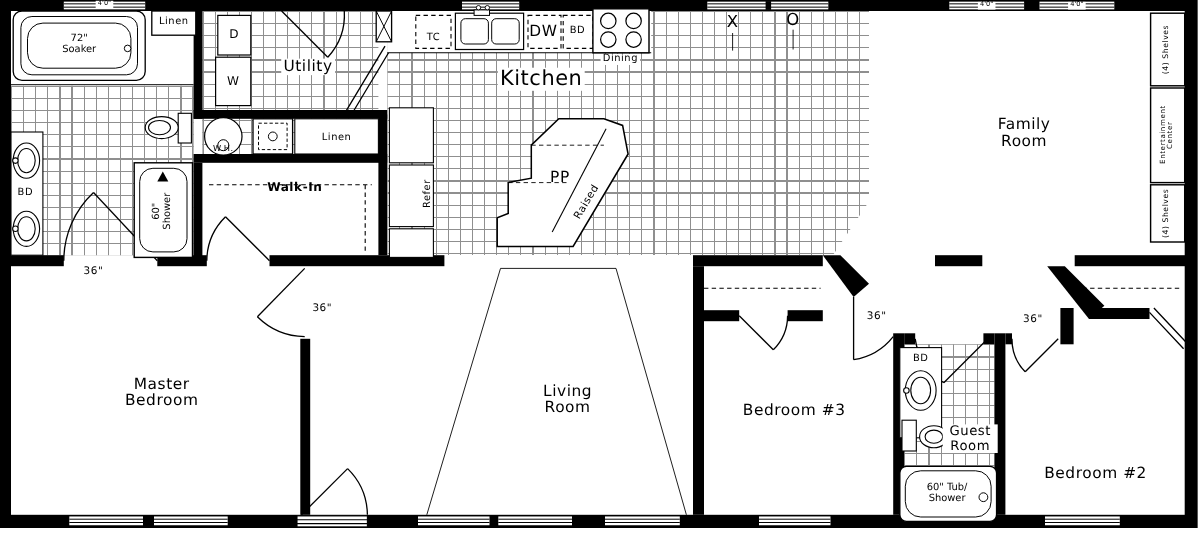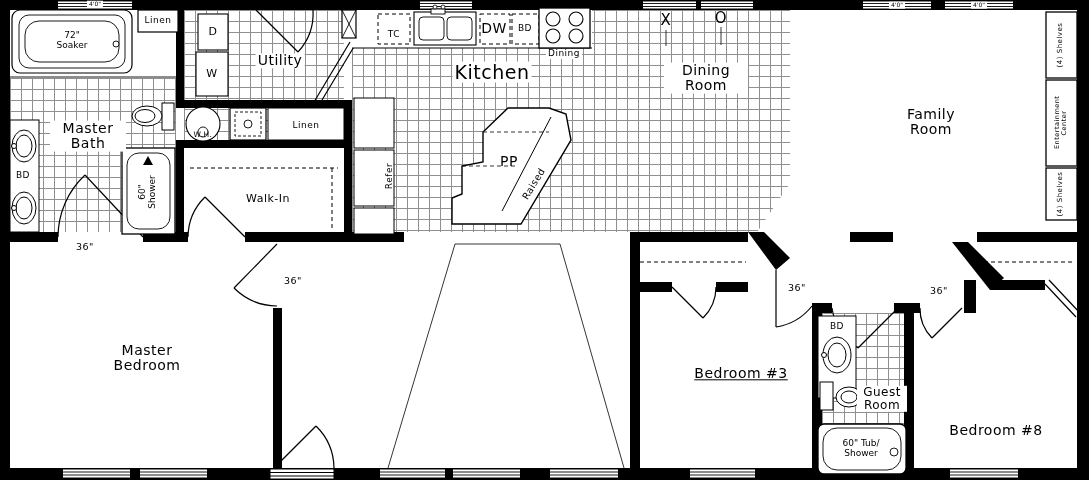--- a/index.html
+++ b/index.html
@@ -269,30 +269,29 @@
 
     <g stroke="#000" fill="none">
       <path d="M455,244 H560 M455,244 L388,468 M560,244 L624,468" stroke-width="0.8"></path>
       <path d="M666,30 V46 M721,27 V45" stroke-width="0.8"></path>
       <path d="M190,168 H338 M332,168 V230" stroke-width="1" stroke-dasharray="4 3"></path>
       <path d="M640,262 H746" stroke-width="1" stroke-dasharray="4 3"></path>
       <path d="M970,262 H1072" stroke-width="1" stroke-dasharray="4 3"></path>
     </g>
   </svg>
 
-  <div class="lbl room wrap bg" style="left:88px;top:136px;width:72px;">Master Bath</div>
   <div class="lbl room bg" style="left:280px;top:61px;">Utility</div>
   <div class="lbl room bg" style="left:452px;top:72px;font-size:19px;margin-left:40px;">Kitchen</div>
-  <div class="lbl room wrap bg" style="left:706px;top:78px;width:80px;">Dining Room</div>
   <div class="lbl room wrap" style="left:147px;top:358px;width:110px;">Master Bedroom</div>
   <div class="lbl room wrap" style="left:931px;top:122px;width:80px;">Family Room</div>
-  <div class="lbl room" style="left:741px;top:374px;text-decoration:underline;">Bedroom #3</div>
-  <div class="lbl room" style="left:996px;top:431px;">Bedroom #8</div>
+  <div class="lbl room wrap" style="left:516px;top:364px;width:80px;">Living Room</div>
+  <div class="lbl room" style="left:722px;top:374px;">Bedroom #3</div>
+  <div class="lbl room" style="left:996px;top:431px;">Bedroom #2</div>
   <div class="lbl wrap bg" style="left:882px;top:399px;width:46px;font-size:12px;">Guest Room</div>
-  <div class="lbl" style="left:268px;top:199px;font-size:11px;">Walk-In</div>
+  <div class="lbl" style="left:268px;top:171px;font-size:11px;font-weight:bold;">Walk-In</div>
   <div class="lbl" style="left:158px;top:21px;font-size:9px;">Linen</div>
   <div class="lbl" style="left:306px;top:126px;font-size:9px;">Linen</div>
 
   <div class="lbl small wrap" style="left:72px;top:41px;width:44px;font-size:9px;">72" Soaker</div>
   <div class="lbl small wrap rot" style="left:148px;top:192px;width:50px;font-size:9px;">60" Shower</div>
   <div class="lbl small wrap" style="left:861px;top:449px;width:58px;font-size:9px;">60" Tub/ Shower</div>
   <div class="lbl" style="left:203px;top:119px;font-size:7.5px;margin-top:16px;">W.H.</div>
   <div class="lbl" style="left:213px;top:32px;font-size:11px;">D</div>
   <div class="lbl" style="left:212px;top:74px;font-size:11px;">W</div>
   <div class="lbl" style="left:23px;top:176px;font-size:9px;background:#fff;">BD</div>

